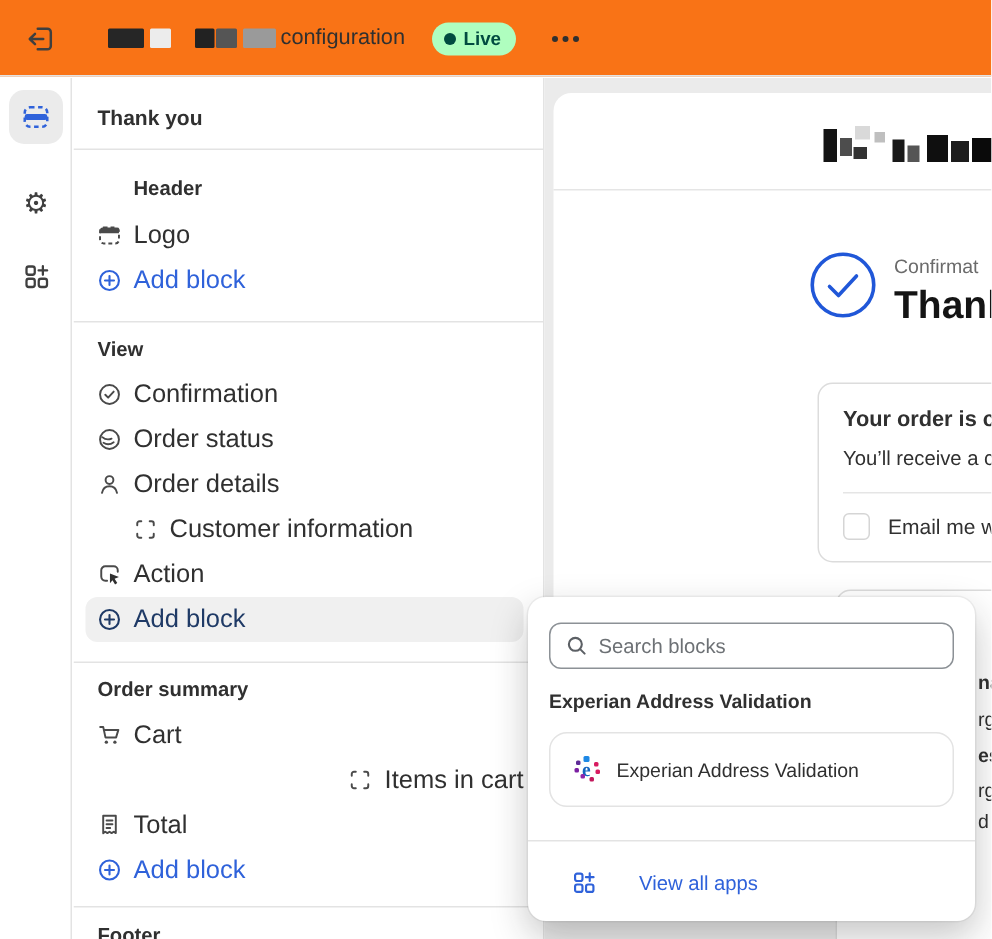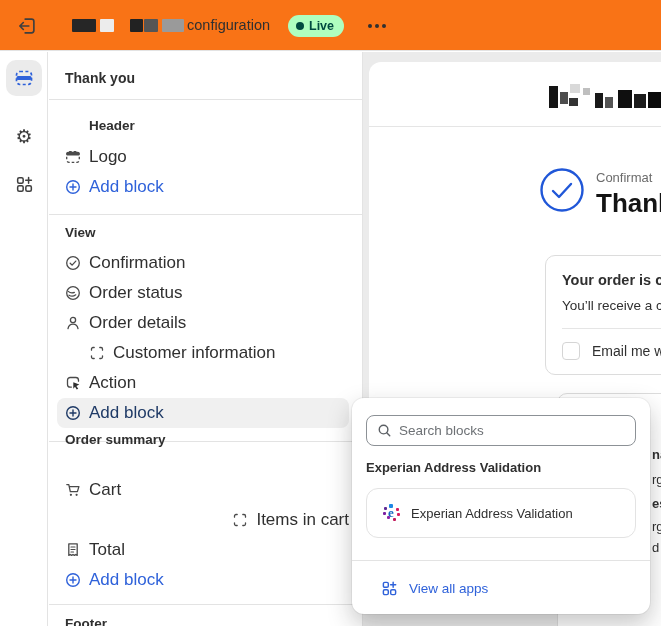--- a/index.html
+++ b/index.html
@@ -60,21 +60,21 @@
 
   
   .popover { position:absolute; left:352px; top:398px; width:298px; height:216px; background:#fff; border-radius:12px; box-shadow:0 10px 24px rgba(26,26,26,.25), 0 0 0 1px rgba(0,0,0,.05); z-index:30; }
   .search-box { position:absolute; left:14px; top:17px; width:270px; height:31px; border:1px solid #8c9196; border-radius:8px; display:flex; align-items:center; gap:7px; padding:0 10px; background:#fff; }
   .search-box input { border:none; outline:none; flex:1; font-size:13.5px; font-family:"Liberation Sans", sans-serif; color:#303030; background:transparent; }
   .search-box input::placeholder { color:#6d7175; }
   .pop-heading { position:absolute; left:14px; top:62px; font-size:13px; font-weight:700; }
   .app-item { position:absolute; left:14px; top:90px; width:270px; height:50px; border:1px solid #e3e3e3; border-radius:12px; display:flex; align-items:center; gap:10px; padding:0 16px; cursor:pointer; background:#fff; }
   .app-label { font-size:13px; }
   .pop-divider { position:absolute; left:0; top:162px; width:100%; border-top:1px solid #e3e3e3; }
-  .view-all { position:absolute; left:29px; top:178px; height:24px; display:flex; align-items:center; gap:11px; color:#2f62da; font-size:13.5px; cursor:pointer; }
+  .view-all { position:absolute; left:29px; top:178px; height:24px; display:flex; align-items:center; gap:28px; color:#2f62da; font-size:13.5px; cursor:pointer; }
 
   
   .exp-icon { position:relative; width:18px; height:18px; flex:0 0 18px; }
   .exp-icon b { position:absolute; left:5px; top:1px; font-size:13px; font-weight:700; color:#1565c0; font-family:"Liberation Serif", serif; }
   .exp-icon i { position:absolute; border-radius:1px; }
 </style>
 </head>
 <body>
 
 <div id="app">
@@ -186,21 +186,21 @@
     </div>
     <div class="sb-row add pressed" style="top:346px;">
       <svg class="ic" width="16" height="16" viewBox="0 0 16 16">
         <circle cx="8" cy="8" r="6.3" fill="none" stroke="currentColor" stroke-width="1.4"></circle>
         <path d="M8 5v6M5 8h6" stroke="currentColor" stroke-width="1.4" stroke-linecap="round"></path>
       </svg>
       <span>Add block</span>
     </div>
 
     <div class="sb-divider" style="top:389px;"></div>
-    <div class="sb-heading" style="top:380px;">Order summary</div>
+    <div class="sb-heading" style="top:400px;">Order summary</div>
 
     <div class="sb-row" style="top:423px;">
       <svg class="ic" width="16" height="16" viewBox="0 0 16 16">
         <path d="M1.8 2.6h2l1.5 7h7.1l1.5-5H4.2" fill="none" stroke="#4a4a4a" stroke-width="1.3" stroke-linecap="round" stroke-linejoin="round"></path>
         <circle cx="5.9" cy="12.8" r="1.1" fill="#4a4a4a"></circle>
         <circle cx="11.6" cy="12.8" r="1.1" fill="#4a4a4a"></circle>
       </svg>
       <span>Cart</span>
     </div>
     <div class="sb-row indent" style="top:453px;justify-content:flex-end;">

